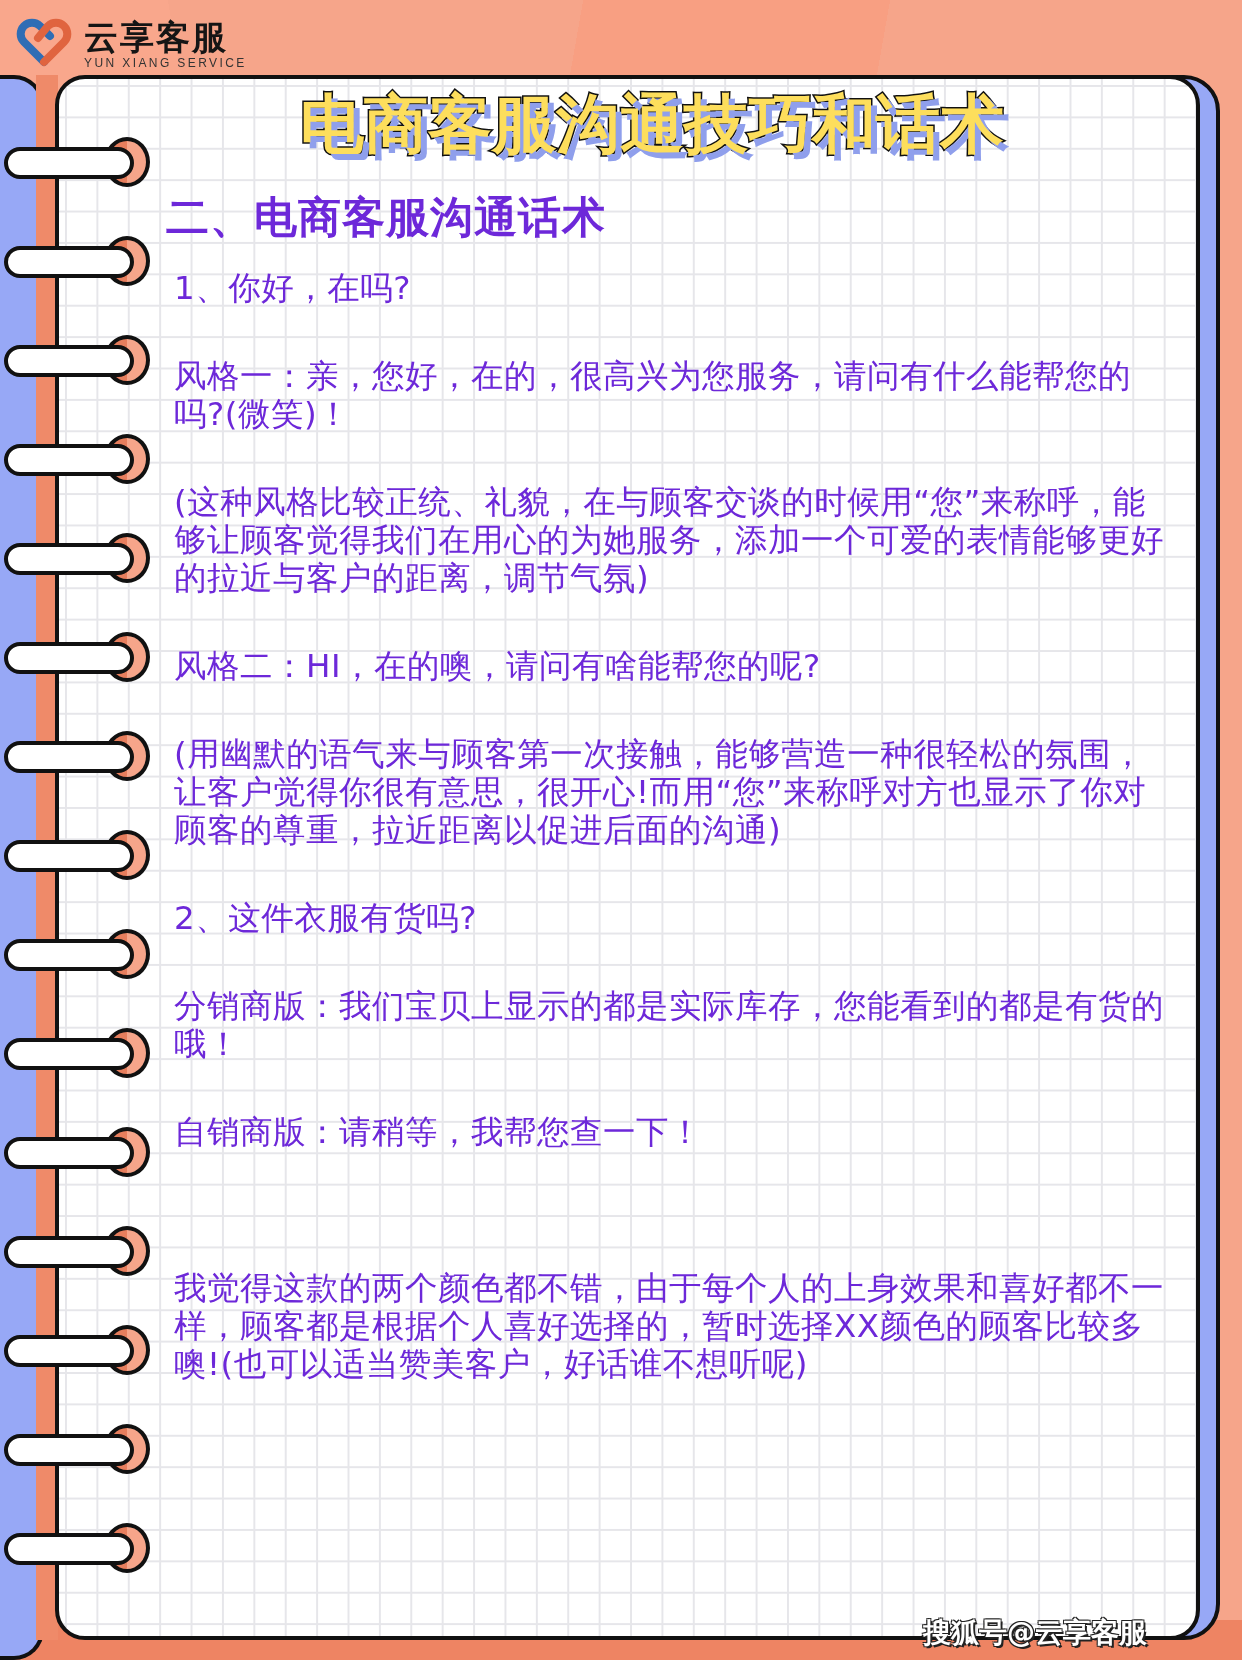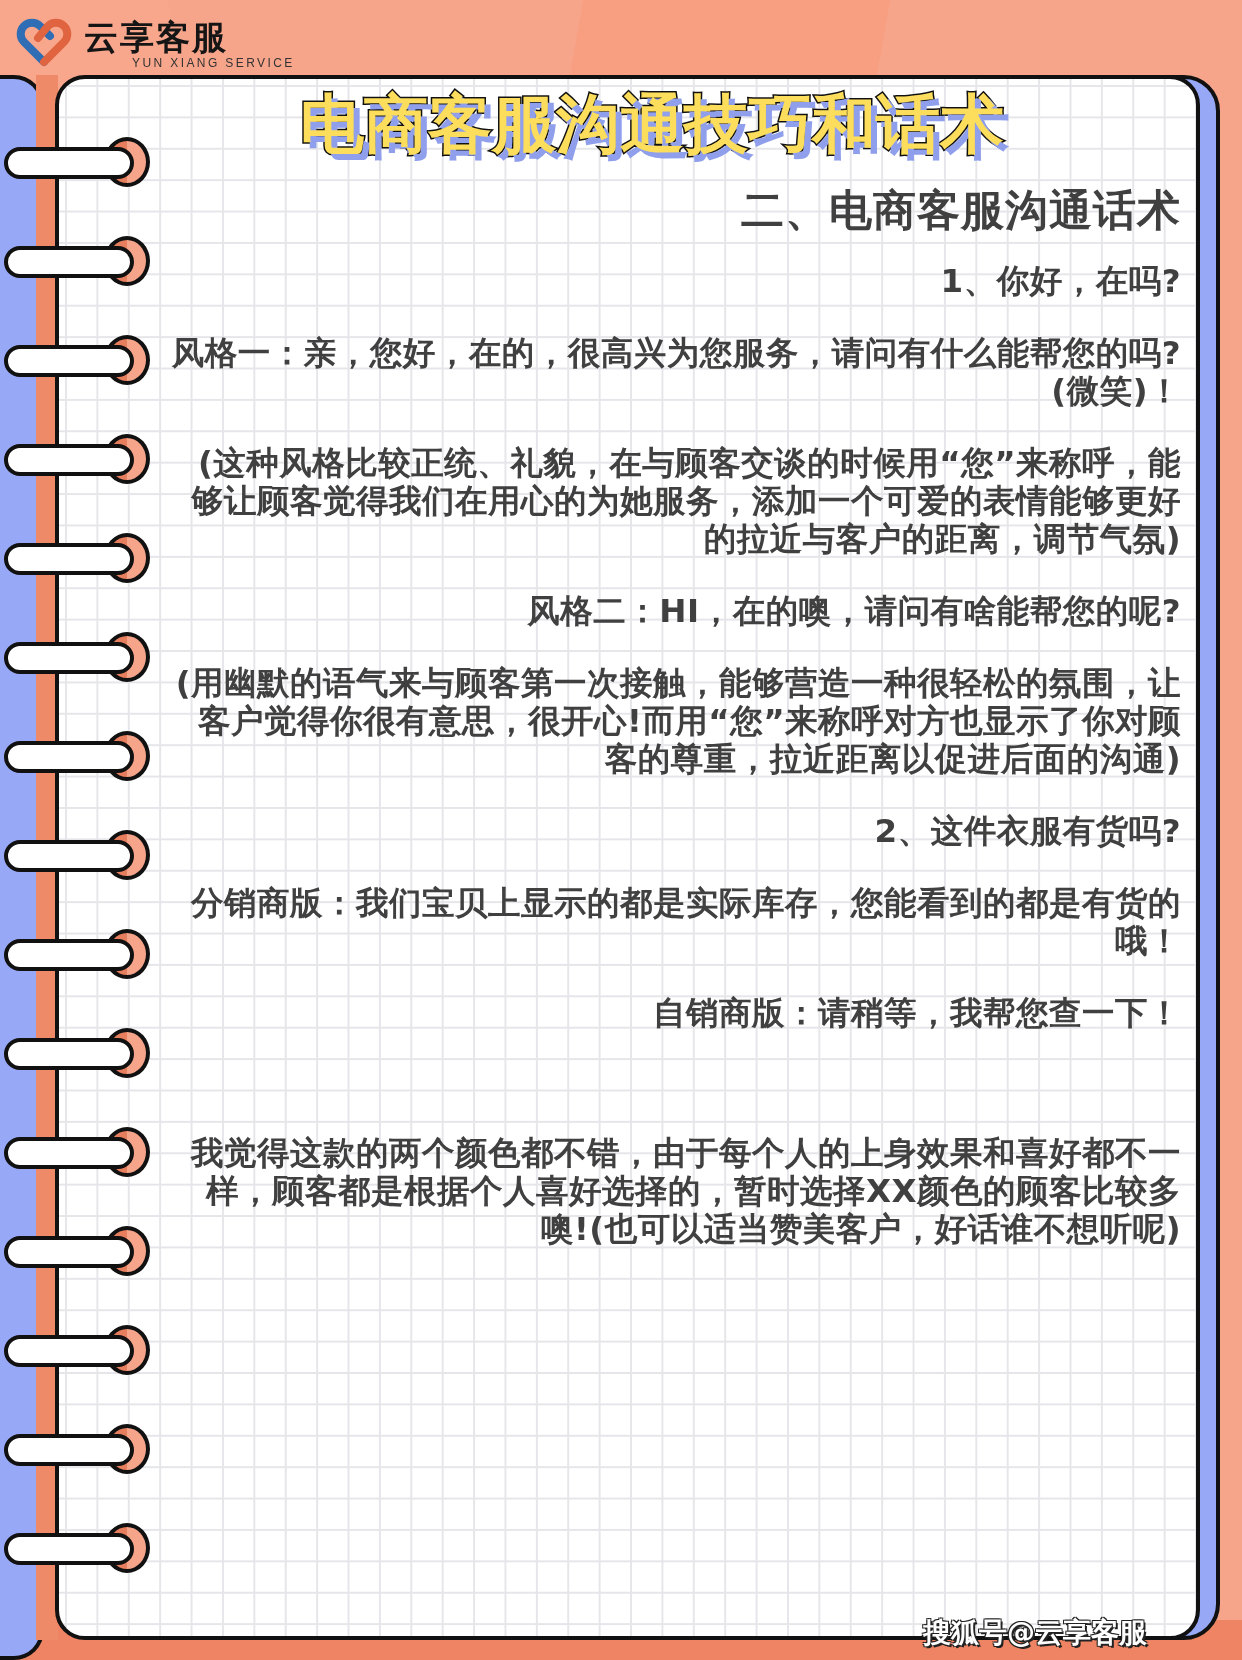--- a/index.html
+++ b/index.html
@@ -14,21 +14,21 @@
       linear-gradient(100deg, transparent 0 38%, #f89f82 38% 58%, transparent 58% 100%),
       linear-gradient(80deg, transparent 0 18%, #f9a78c 18% 30%, transparent 30% 100%);
   }
   .bottom-band { position:absolute; left:0; right:0; bottom:0; height:40px; background:#ee8463; }
 
   
   .logo { position:absolute; left:14px; top:14px; height:56px; display:flex; align-items:flex-end; }
   .logo-icon { width:66px; height:54px; position:relative; }
   .logo-text { margin-left:4px; display:flex; flex-direction:column; }
   .logo-cn { font-size:34px; font-weight:900; color:#151515; letter-spacing:2px; line-height:38px; font-family:"DejaVu Sans", sans-serif; }
-  .logo-en { font-size:12px; color:#333; letter-spacing:2.4px; line-height:14px; font-family:"Liberation Sans", sans-serif;margin-left:48px; }
+  .logo-en { font-size:12px; color:#333; letter-spacing:2.4px; line-height:14px; font-family:"Liberation Sans", sans-serif; }
 
   
   .back-left {
     position:absolute; left:0; top:75px; width:44px; height:1585px;
     background:#97a8f6; border:4px solid #111; border-left:none; border-radius:0 30px 30px 0; box-sizing:border-box;
   }
   .spine {
     position:absolute; left:36px; top:75px; width:22px; height:1565px;
     background:#ef8a69;
   }
@@ -62,23 +62,23 @@
   
   .title {
     position:absolute; left:300px; top:86px; width:700px;
     font-size:64px; font-weight:900; line-height:76px; color:#fdde5c;
     letter-spacing:0px;
     -webkit-text-stroke:3px #111;
     paint-order:stroke fill;
     text-shadow:6px 6px 0 #8f9fec;
     white-space:nowrap;
   }
-  .content { position:absolute; left:166px; top:184px; width:1015px; color:#404040;text-align:right; }
+  .content { position:absolute; left:166px; top:191px; width:1015px; color:#6d28d9; }
   .section-heading { font-size:43px; font-weight:700; line-height:52px; margin:0 0 26px 0; letter-spacing:1px; }
-  .para { font-size:32.5px; line-height:38px; margin:0; font-weight:700; letter-spacing:0.5px; }
+  .para { font-size:32.5px; line-height:38px; margin:8px; font-weight:400; letter-spacing:0.5px; }
   .gap-s { height:34px; }
   .gap-m { height:34px; }
 
   .watermark {
     position:absolute; right:95px; bottom:8px;
     font-size:28px; color:#fff; font-weight:700;
     text-shadow:2px 2px 0 #222, -1px -1px 0 #222, 1px -1px 0 #222, -1px 1px 0 #222;
     white-space:nowrap;
   }
 </style>

